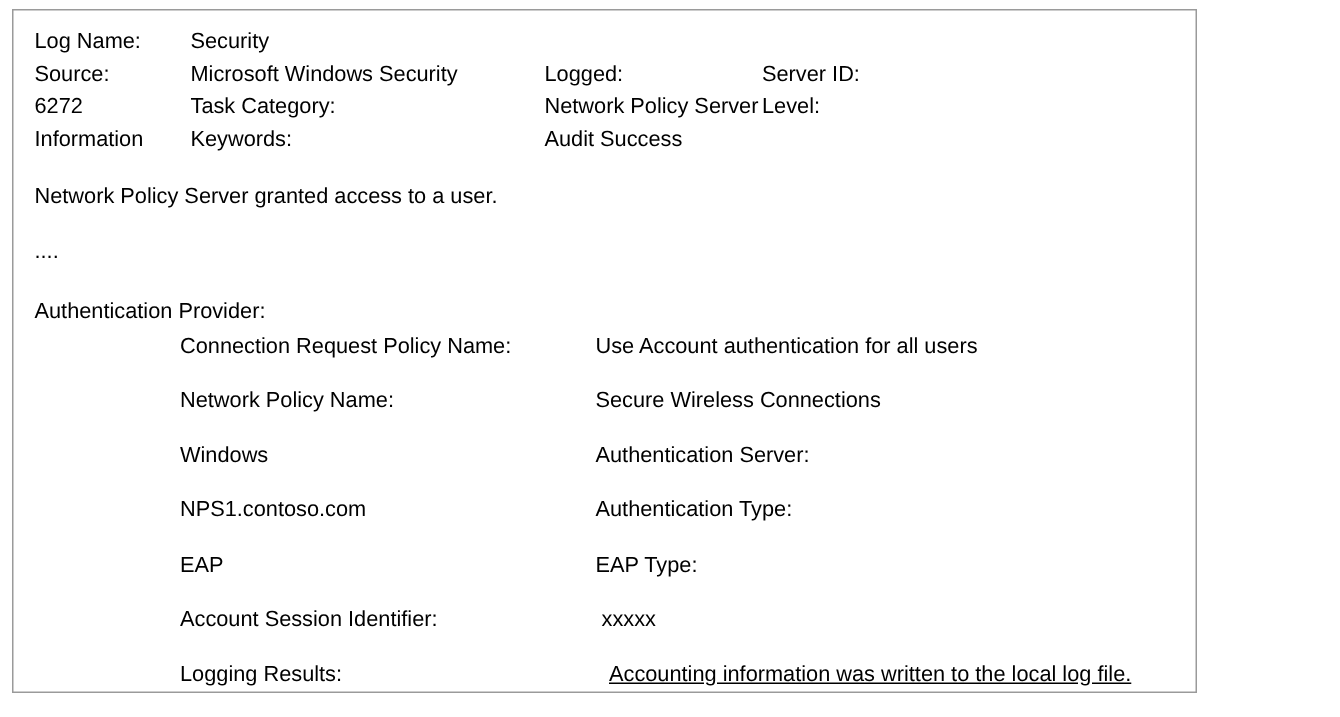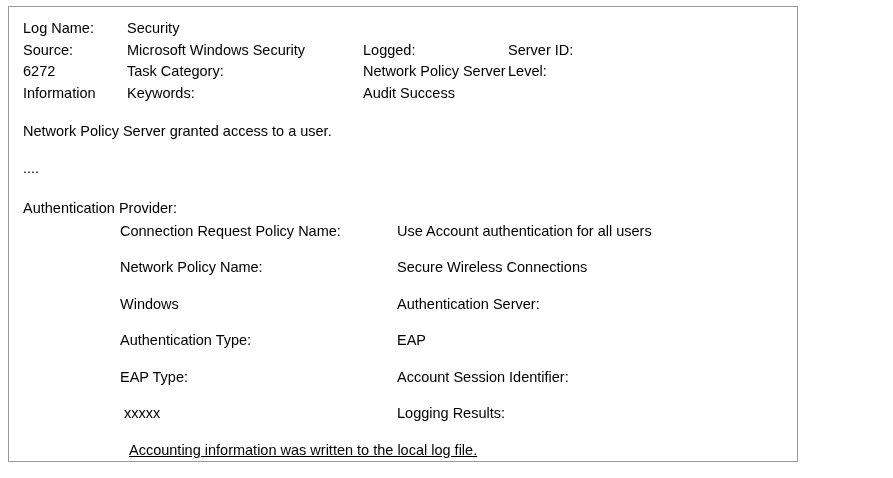--- a/index.html
+++ b/index.html
@@ -107,20 +107,21 @@
     <div class="details">
       <div class="d-label">Connection Request Policy Name:</div>
       <div class="d-value">Use Account authentication for all users</div>
 
       <div class="d-label">Network Policy Name:</div>
       <div class="d-value">Secure Wireless Connections</div>
 
       <div class="d-value">Windows</div>
 
       <div class="d-label">Authentication Server:</div>
+      <div class="d-value">NPS1.contoso.com</div>
 
       <div class="d-label">Authentication Type:</div>
       <div class="d-value">EAP</div>
 
       <div class="d-label">EAP Type:</div>
 
       <div class="d-label">Account Session Identifier:</div>
       <div class="d-value indent-1">xxxxx</div>
 
       <div class="d-label">Logging Results:</div>

